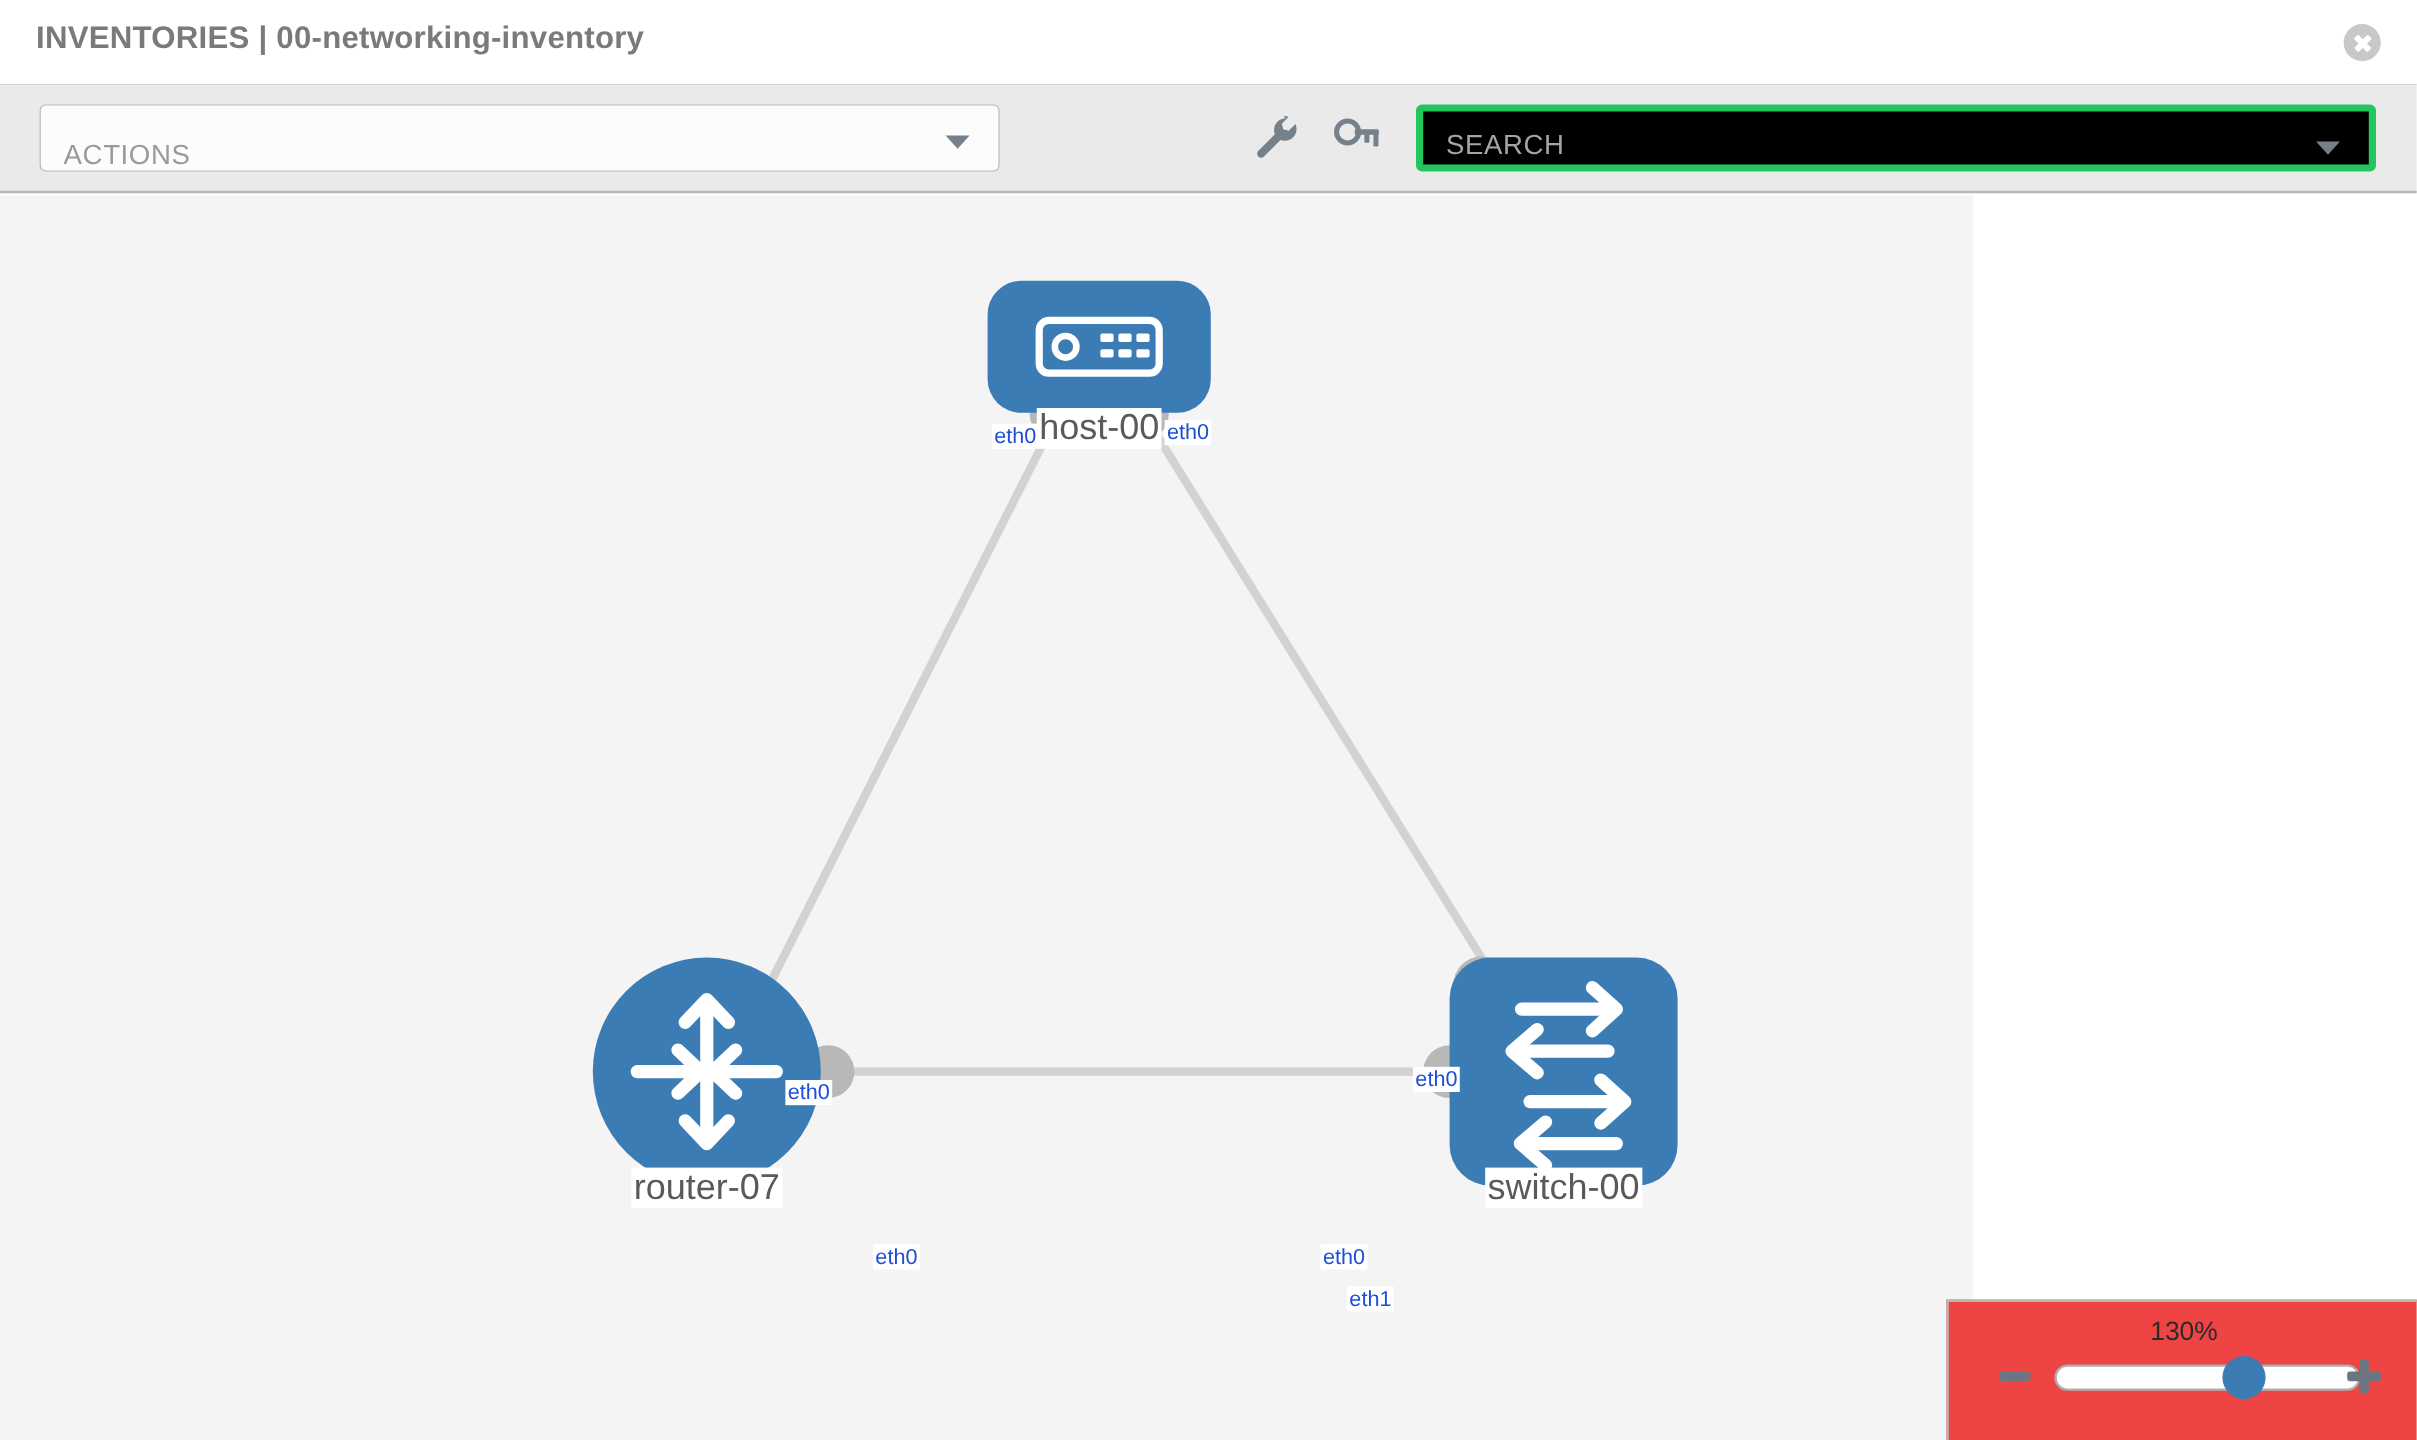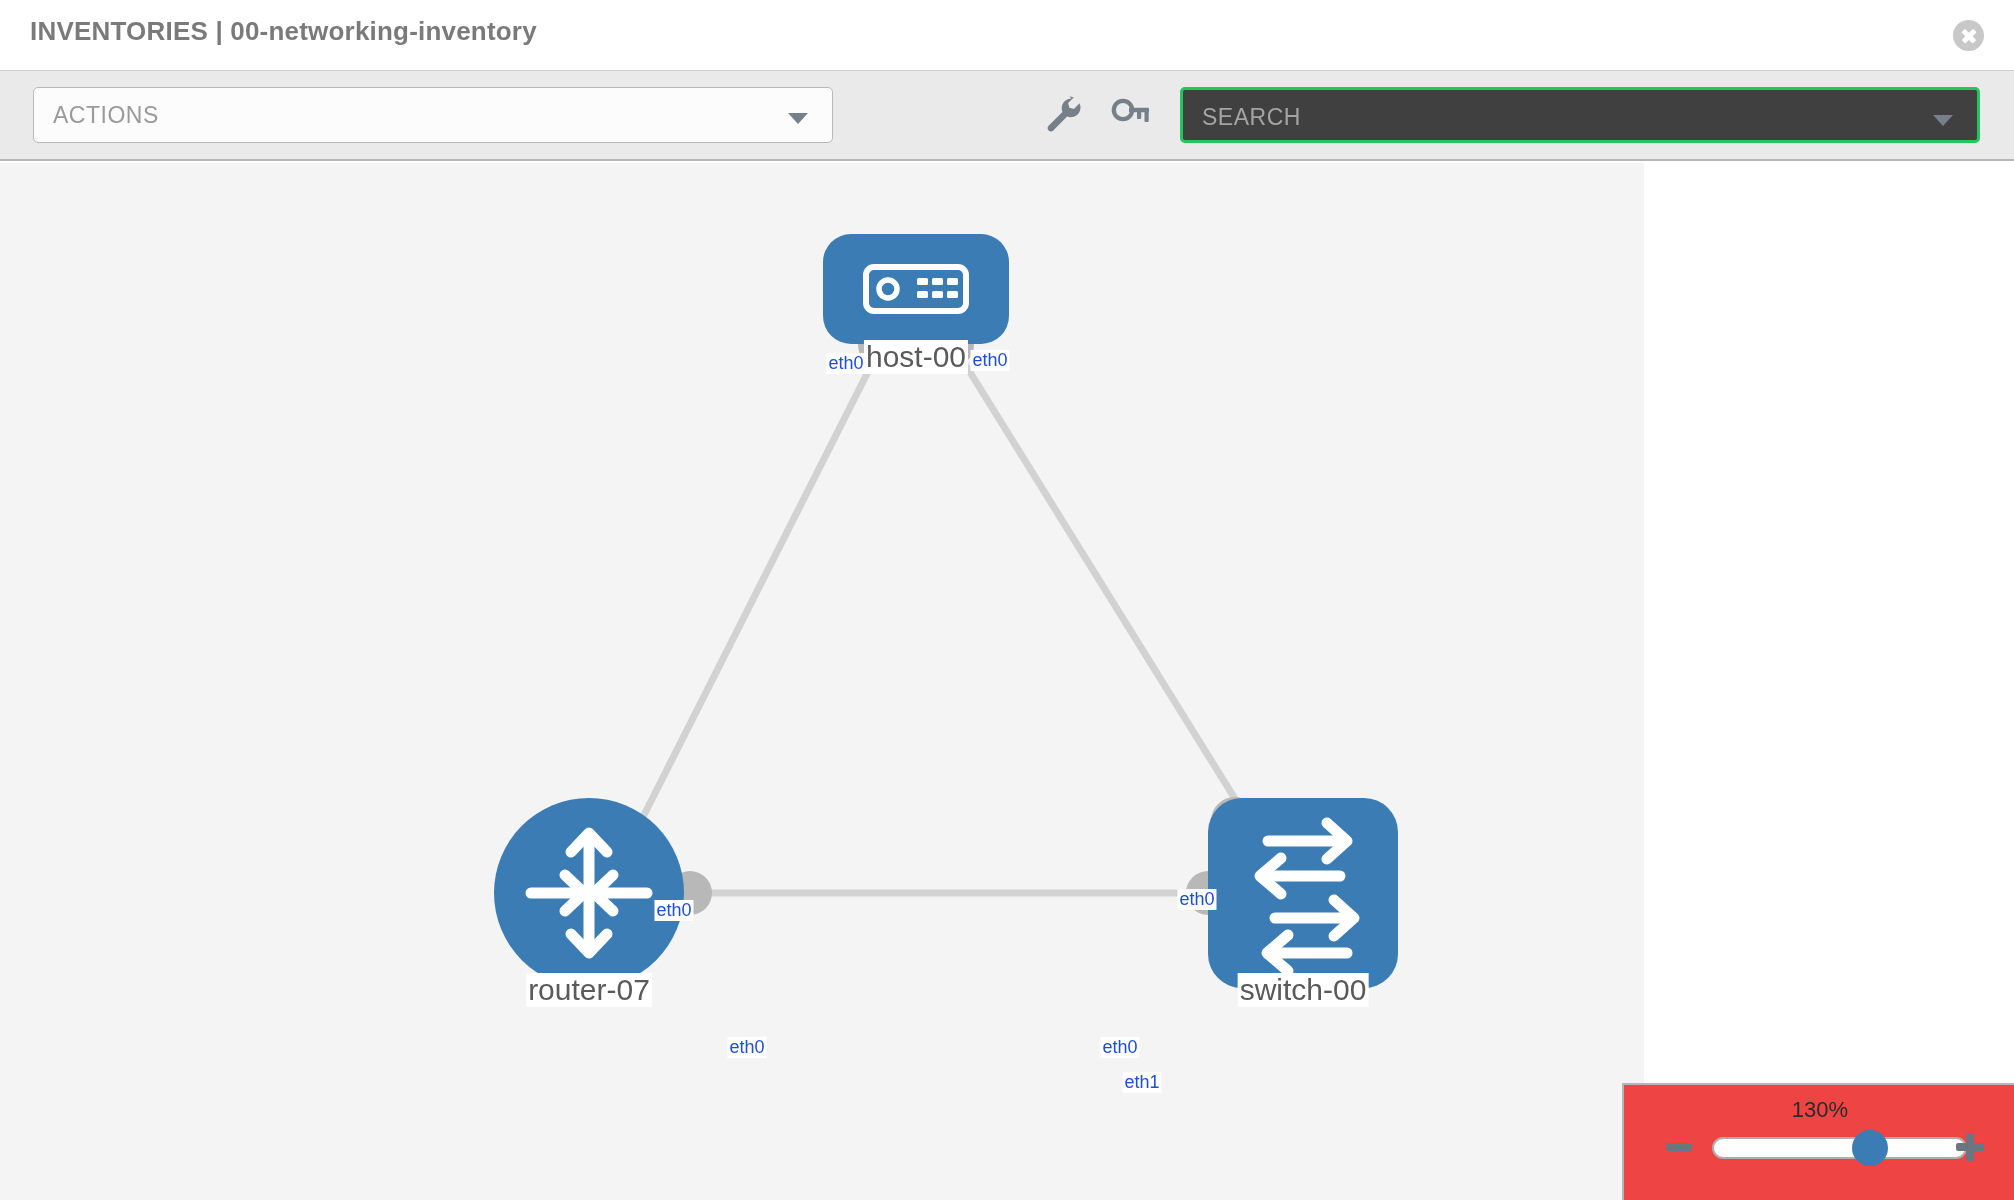--- a/index.html
+++ b/index.html
@@ -63,21 +63,21 @@
     position: absolute;
     left: 33px; top: 16px;
     width: 800px; height: 56px;
     background: #fcfcfc;
     border: 1px solid #b9b9b9;
     border-radius: 5px;
     cursor: pointer;
   }
   .actions-label {
     position: absolute;
-    left: 19px; top: 14px;
+    left: 19px; top: 28px;
     font-size: 23px;
     color: #9a9a9a;
     letter-spacing: 0.5px;
   }
   .caret {
     position: absolute;
     right: 24px; top: 25px;
     width: 0; height: 0;
     border-left: 10px solid transparent;
     border-right: 10px solid transparent;
@@ -88,22 +88,22 @@
     top: 22px;
     width: 44px; height: 44px;
     cursor: pointer;
   }
   .wrench-icon { left: 1040px; }
   .key-icon { left: 1108px; }
   .search-box {
     position: absolute;
     left: 1180px; top: 16px;
     width: 800px; height: 56px;
-    background: #404040;
-    border: 3px solid #22c55e;
+    background: #000000;
+    border: 6px solid #22c55e;
     border-radius: 5px;
     cursor: text;
   }
   .search-label {
     position: absolute;
     left: 19px; top: 14px;
     font-size: 23px;
     color: #a4a4a4;
     letter-spacing: 0.5px;
   }

